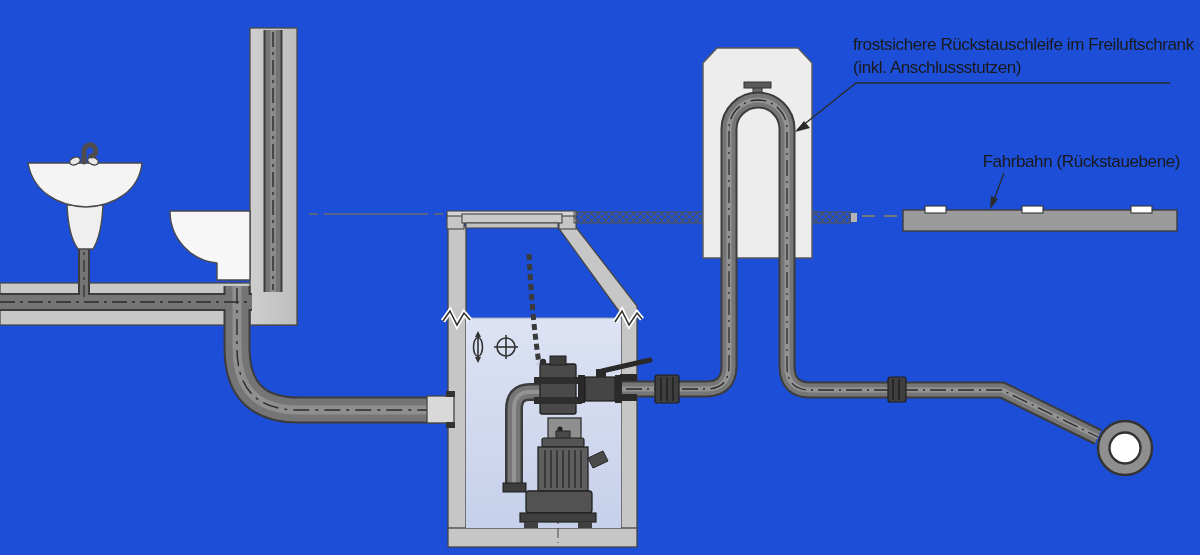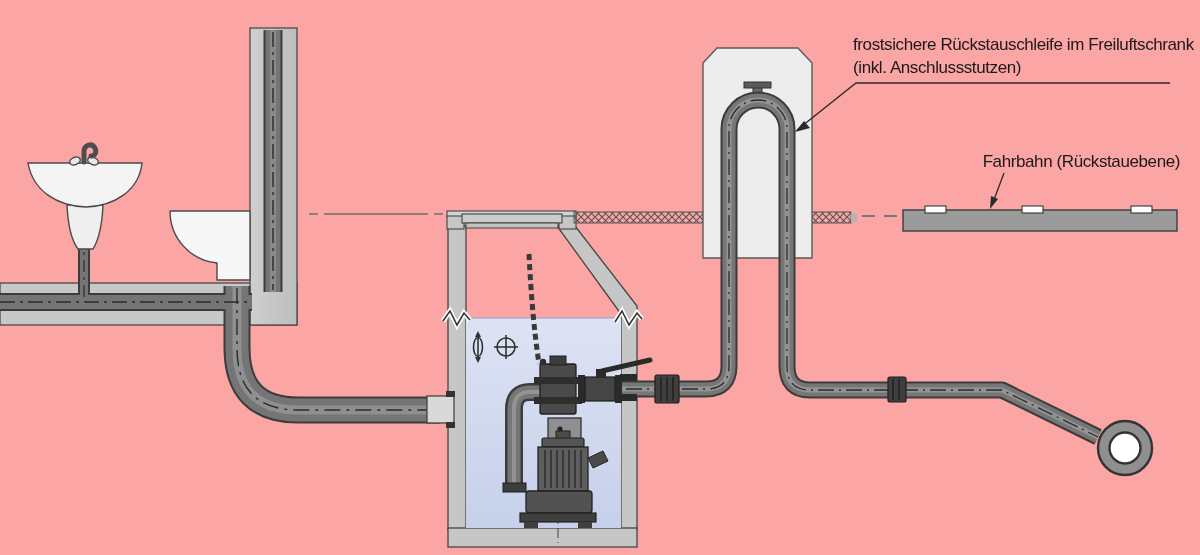--- a/index.html
+++ b/index.html
@@ -1,16 +1,16 @@
 <!DOCTYPE html>
 <html><head>
 <meta charset="utf-8">
 <style>
   html,body{margin:0;padding:0;background:#ffffff;}
-  #stage{position:relative;width:1200px;height:555px;background:#fca5a5;overflow:hidden;
+  #stage{position:relative;width:1200px;height:555px;background:#1d4ed8;overflow:hidden;
          font-family:"Liberation Sans", sans-serif;}
   svg{display:block}
   text{font-family:"Liberation Sans", sans-serif;font-size:17px;letter-spacing:-0.4px;fill:#1a1a1a;}
 </style>
 </head>
 <body>
 
 <div id="stage">
 <svg width="1200" height="555" viewBox="0 0 1200 555">
   <defs>

